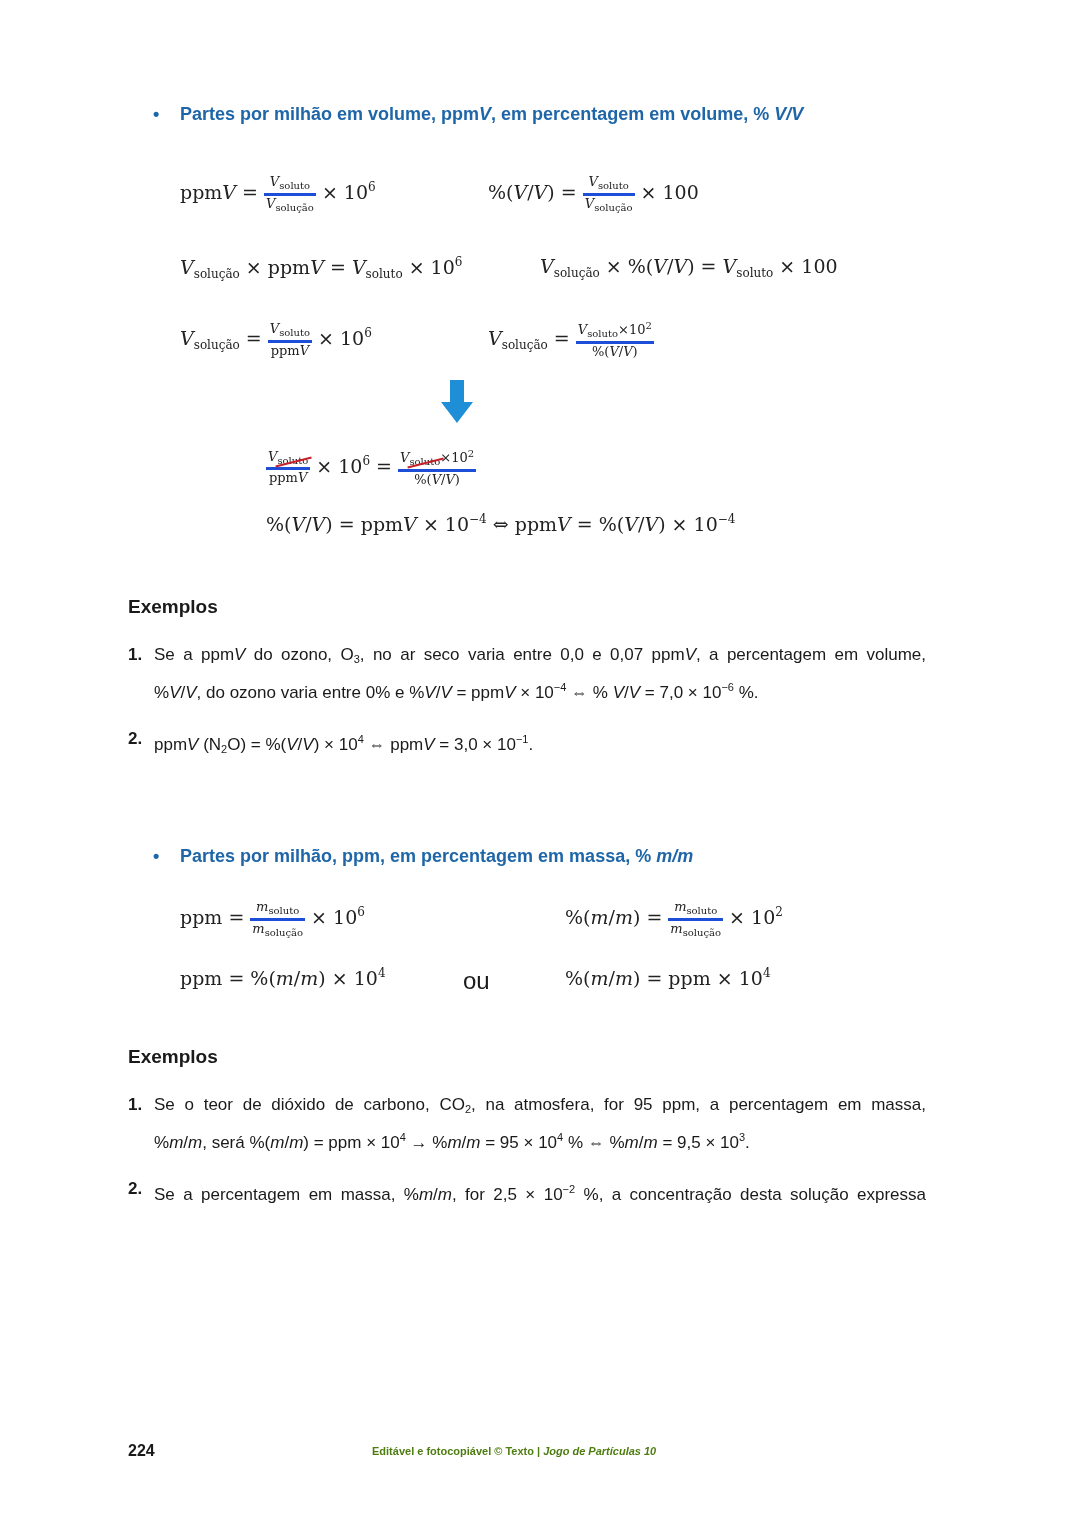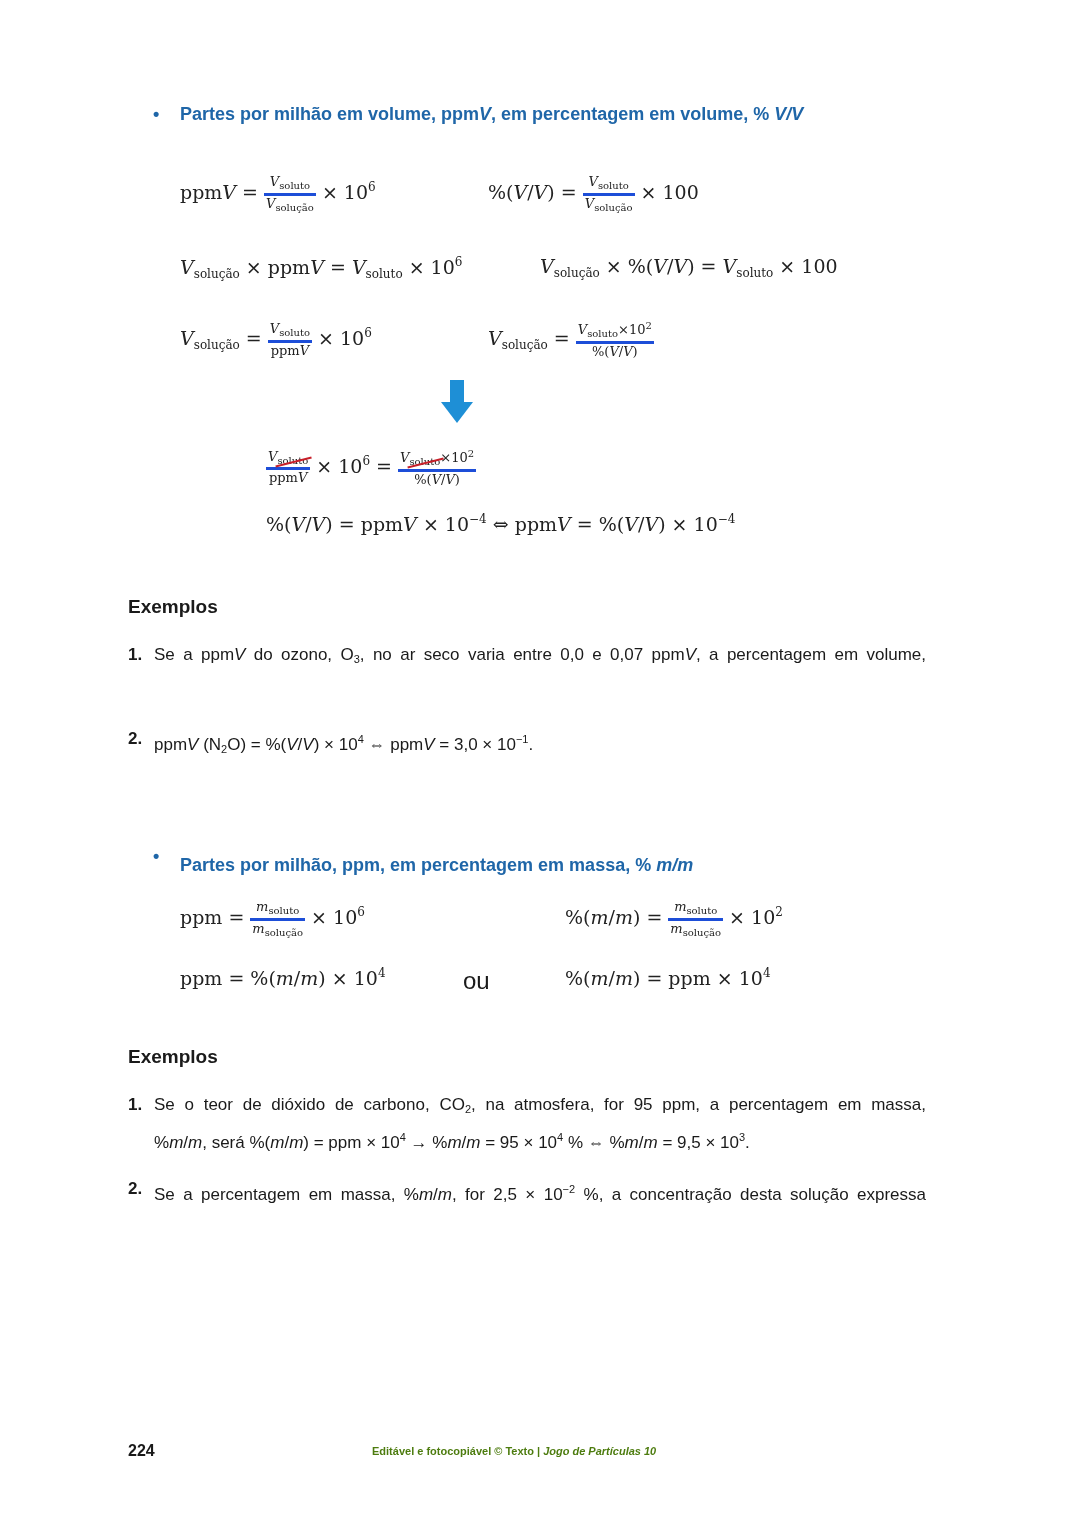--- a/index.html
+++ b/index.html
@@ -80,29 +80,30 @@
 
 <div class="abs math" style="left:266px; top:512px;">
   %(<i>V</i>/<i>V</i>) = ppm<i>V</i> × 10<span class="sup">−4</span> ⇔ ppm<i>V</i> = %(<i>V</i>/<i>V</i>) × 10<span class="sup">−4</span>
 </div>
 
 <div class="abs section-title" style="left:128px; top:596px;">Exemplos</div>
 
 <div class="abs example" style="left:154px; top:641px;">
   <span class="num-label">1.</span>
   <span class="line">Se a ppm<i>V</i> do ozono, O<span class="esub">3</span>, no ar seco varia entre 0,0 e 0,07 ppm<i>V</i>, a percentagem em volume,</span>
+  <span class="line last">%<i>V</i>/<i>V</i>, do ozono varia entre 0% e %<i>V</i>/<i>V</i> = ppm<i>V</i> × 10<span class="esup">−4</span> ⇔ % <i>V</i>/<i>V</i> = 7,0 × 10<span class="esup">−6</span> %.</span>
 </div>
 
 <div class="abs example" style="left:154px; top:725px;">
   <span class="num-label">2.</span>
   <span class="line last">ppm<i>V</i> (N<span class="esub">2</span>O) = %(<i>V</i>/<i>V</i>) × 10<span class="esup">4</span> ⇔ ppm<i>V</i> = 3,0 × 10<span class="esup">−1</span>.</span>
 </div>
 
 <div class="abs bullet-dot" style="left:153px; top:846px;">•</div>
-<div class="abs bullet-heading" style="left:180px; top:846px;margin-top:9px;"><span>Partes por milhão, ppm, em percentagem em massa, % </span><i>m/m</i></div>
+<div class="abs bullet-heading" style="left:180px; top:846px;"><span>Partes por milhão, ppm, em percentagem em massa, % </span><i>m/m</i></div>
 
 <div class="abs math" style="left:180px; top:900px;">
   ppm =
   <span class="frac"><span class="num"><i>m</i><span class="sub">soluto</span></span><span class="den"><i>m</i><span class="sub">solução</span></span></span>
   × 10<span class="sup">6</span>
 </div>
 <div class="abs math" style="left:565px; top:900px;">
   %(<i>m</i>/<i>m</i>) =
   <span class="frac"><span class="num"><i>m</i><span class="sub">soluto</span></span><span class="den"><i>m</i><span class="sub">solução</span></span></span>
   × 10<span class="sup">2</span>

